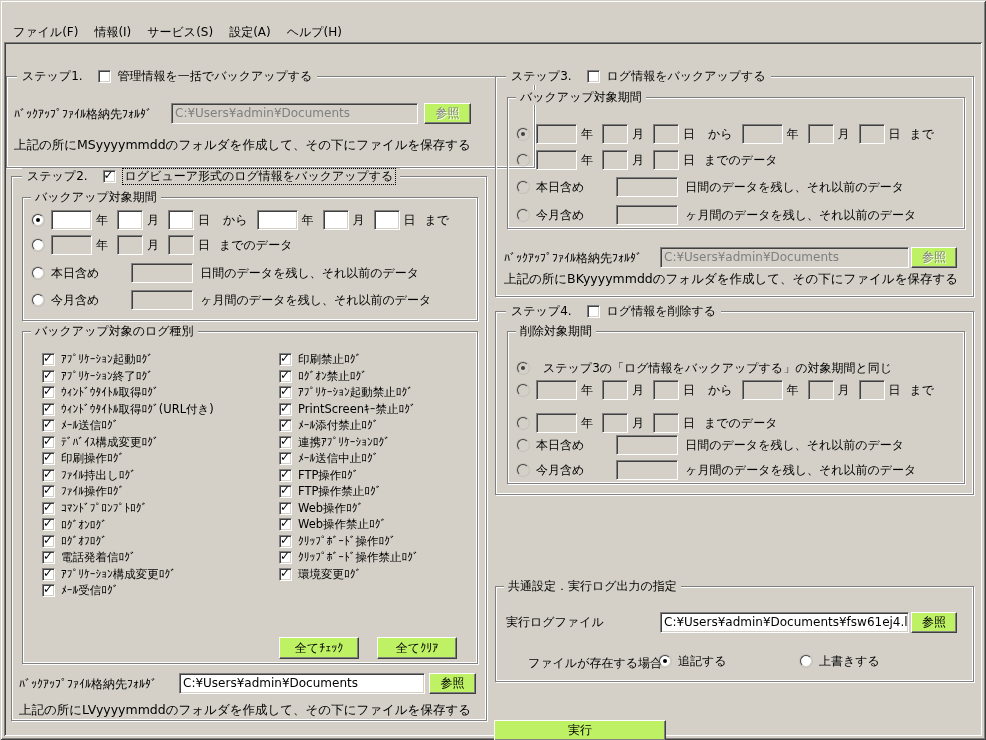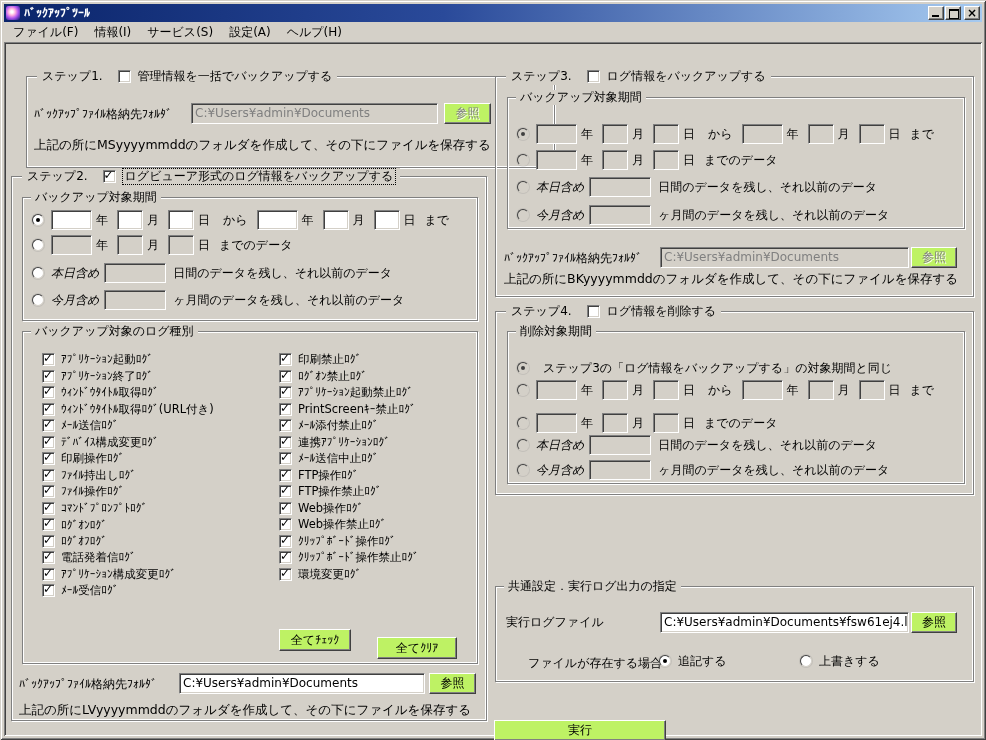--- a/index.html
+++ b/index.html
@@ -59,63 +59,48 @@
   .btn.dis{color:#808080;text-shadow:1px 1px 0 #fff;}
   
   .prow{position:absolute;display:flex;align-items:center;height:20px;white-space:nowrap;}
   .prow .r{margin-right:7px;}
   .d{height:20px;}
   .w1{width:41px;margin-right:4px;}
   .w2{width:26px;margin-right:4px;}
   .w3{width:62px;margin-right:7px;}
   .pl{margin-right:9px;}
   .pl.from{margin-left:4px;}
-  .pl.inc{margin-right:5px;font-style:italic;}
+  .pl.inc{margin-right:32px;}
   
   .loglist{position:absolute;display:flex;flex-direction:column;gap:3px;}
   .cbrow{display:flex;align-items:center;height:13.5px;}
   .cbrow .cb{margin-right:6px;}
   .cbrow .cblabel{font-size:11.5px;white-space:nowrap;}
   .instruction{font-size:13px;white-space:nowrap;}
   .note{font-size:12.5px;white-space:nowrap;}
 </style>
 </head>
 <body>
 
 <div class="win">
 
-  <div class="titlebar">
-    <span class="appicon"></span>
-    <span class="title">ﾊﾞｯｸｱｯﾌﾟﾂｰﾙ</span>
-    <span class="winbtns">
-      <span class="wbtn">
-          <span class="g-min"></span>
-        </span>
-      <span class="wbtn">
-          <span class="g-max"></span>
-        </span>
-      <span class="wbtn close">
-          <span class="g-close">×</span>
-        </span>
-    </span>
-  </div>
 
   <div class="menubar">
 
   <span class="menuitem">ファイル(F)</span>
       <span class="menuitem">情報(I)</span>
       <span class="menuitem">サービス(S)</span>
       <span class="menuitem">設定(A)</span>
       <span class="menuitem">ヘルプ(H)</span>
     </div>
 
   <div class="client"></div>
 
 
-  <div class="gb" style="left:26px;top:76px;width:529px;height:92px;">
+  <div class="gb" style="left:6px;top:76px;width:529px;height:92px;">
     <div class="legend">
       <span class="lbl">ステップ1.</span>
       <span class="cb"></span>
       <span class="lbl">管理情報を一括でバックアップする</span>
     </div>
     <span class="abs lbl" style="left:7px;top:30px;">ﾊﾞｯｸｱｯﾌﾟﾌｧｲﾙ格納先ﾌｫﾙﾀﾞ</span>
     <span class="abs tb dis" style="left:164px;top:26px;width:247px;height:21px;">C:¥Users¥admin¥Documents</span>
     <span class="abs btn dis" style="left:417px;top:26px;width:47px;height:21px;">参照</span>
     <span class="abs note" style="left:7px;top:60px;">上記の所にMSyyyymmddのフォルダを作成して、その下にファイルを保存する</span>
   </div>
@@ -314,21 +299,21 @@
           <div class="cbrow">
             <span class="cb ck"></span>
             <span class="cblabel">ｱﾌﾟﾘｹｰｼｮﾝ構成変更ﾛｸﾞ</span>
           </div>
 
           <div class="cbrow">
             <span class="cb ck"></span>
             <span class="cblabel">ﾒｰﾙ受信ﾛｸﾞ</span>
           </div>
         </div>
-      <span class="abs btn" style="left:256px;top:297px;width:72px;height:22px;">全てﾁｪｯｸ</span>
+      <span class="abs btn" style="left:256px;top:305px;width:80px;height:22px;">全てﾁｪｯｸ</span>
       <span class="abs btn" style="left:354px;top:305px;width:80px;height:22px;">全てｸﾘｱ</span>
     </div>
 
     <span class="abs lbl" style="left:7px;top:500px;">ﾊﾞｯｸｱｯﾌﾟﾌｧｲﾙ格納先ﾌｫﾙﾀﾞ</span>
     <span class="abs tb" style="left:167px;top:496px;width:246px;height:21px;">C:¥Users¥admin¥Documents</span>
     <span class="abs btn" style="left:417px;top:496px;width:47px;height:21px;">参照</span>
     <span class="abs note" style="left:7px;top:525px;">上記の所にLVyyyymmddのフォルダを作成して、その下にファイルを保存する</span>
   </div>
 
   <div class="gb" style="left:495px;top:76px;width:479px;height:221px;padding-left:40px;">

